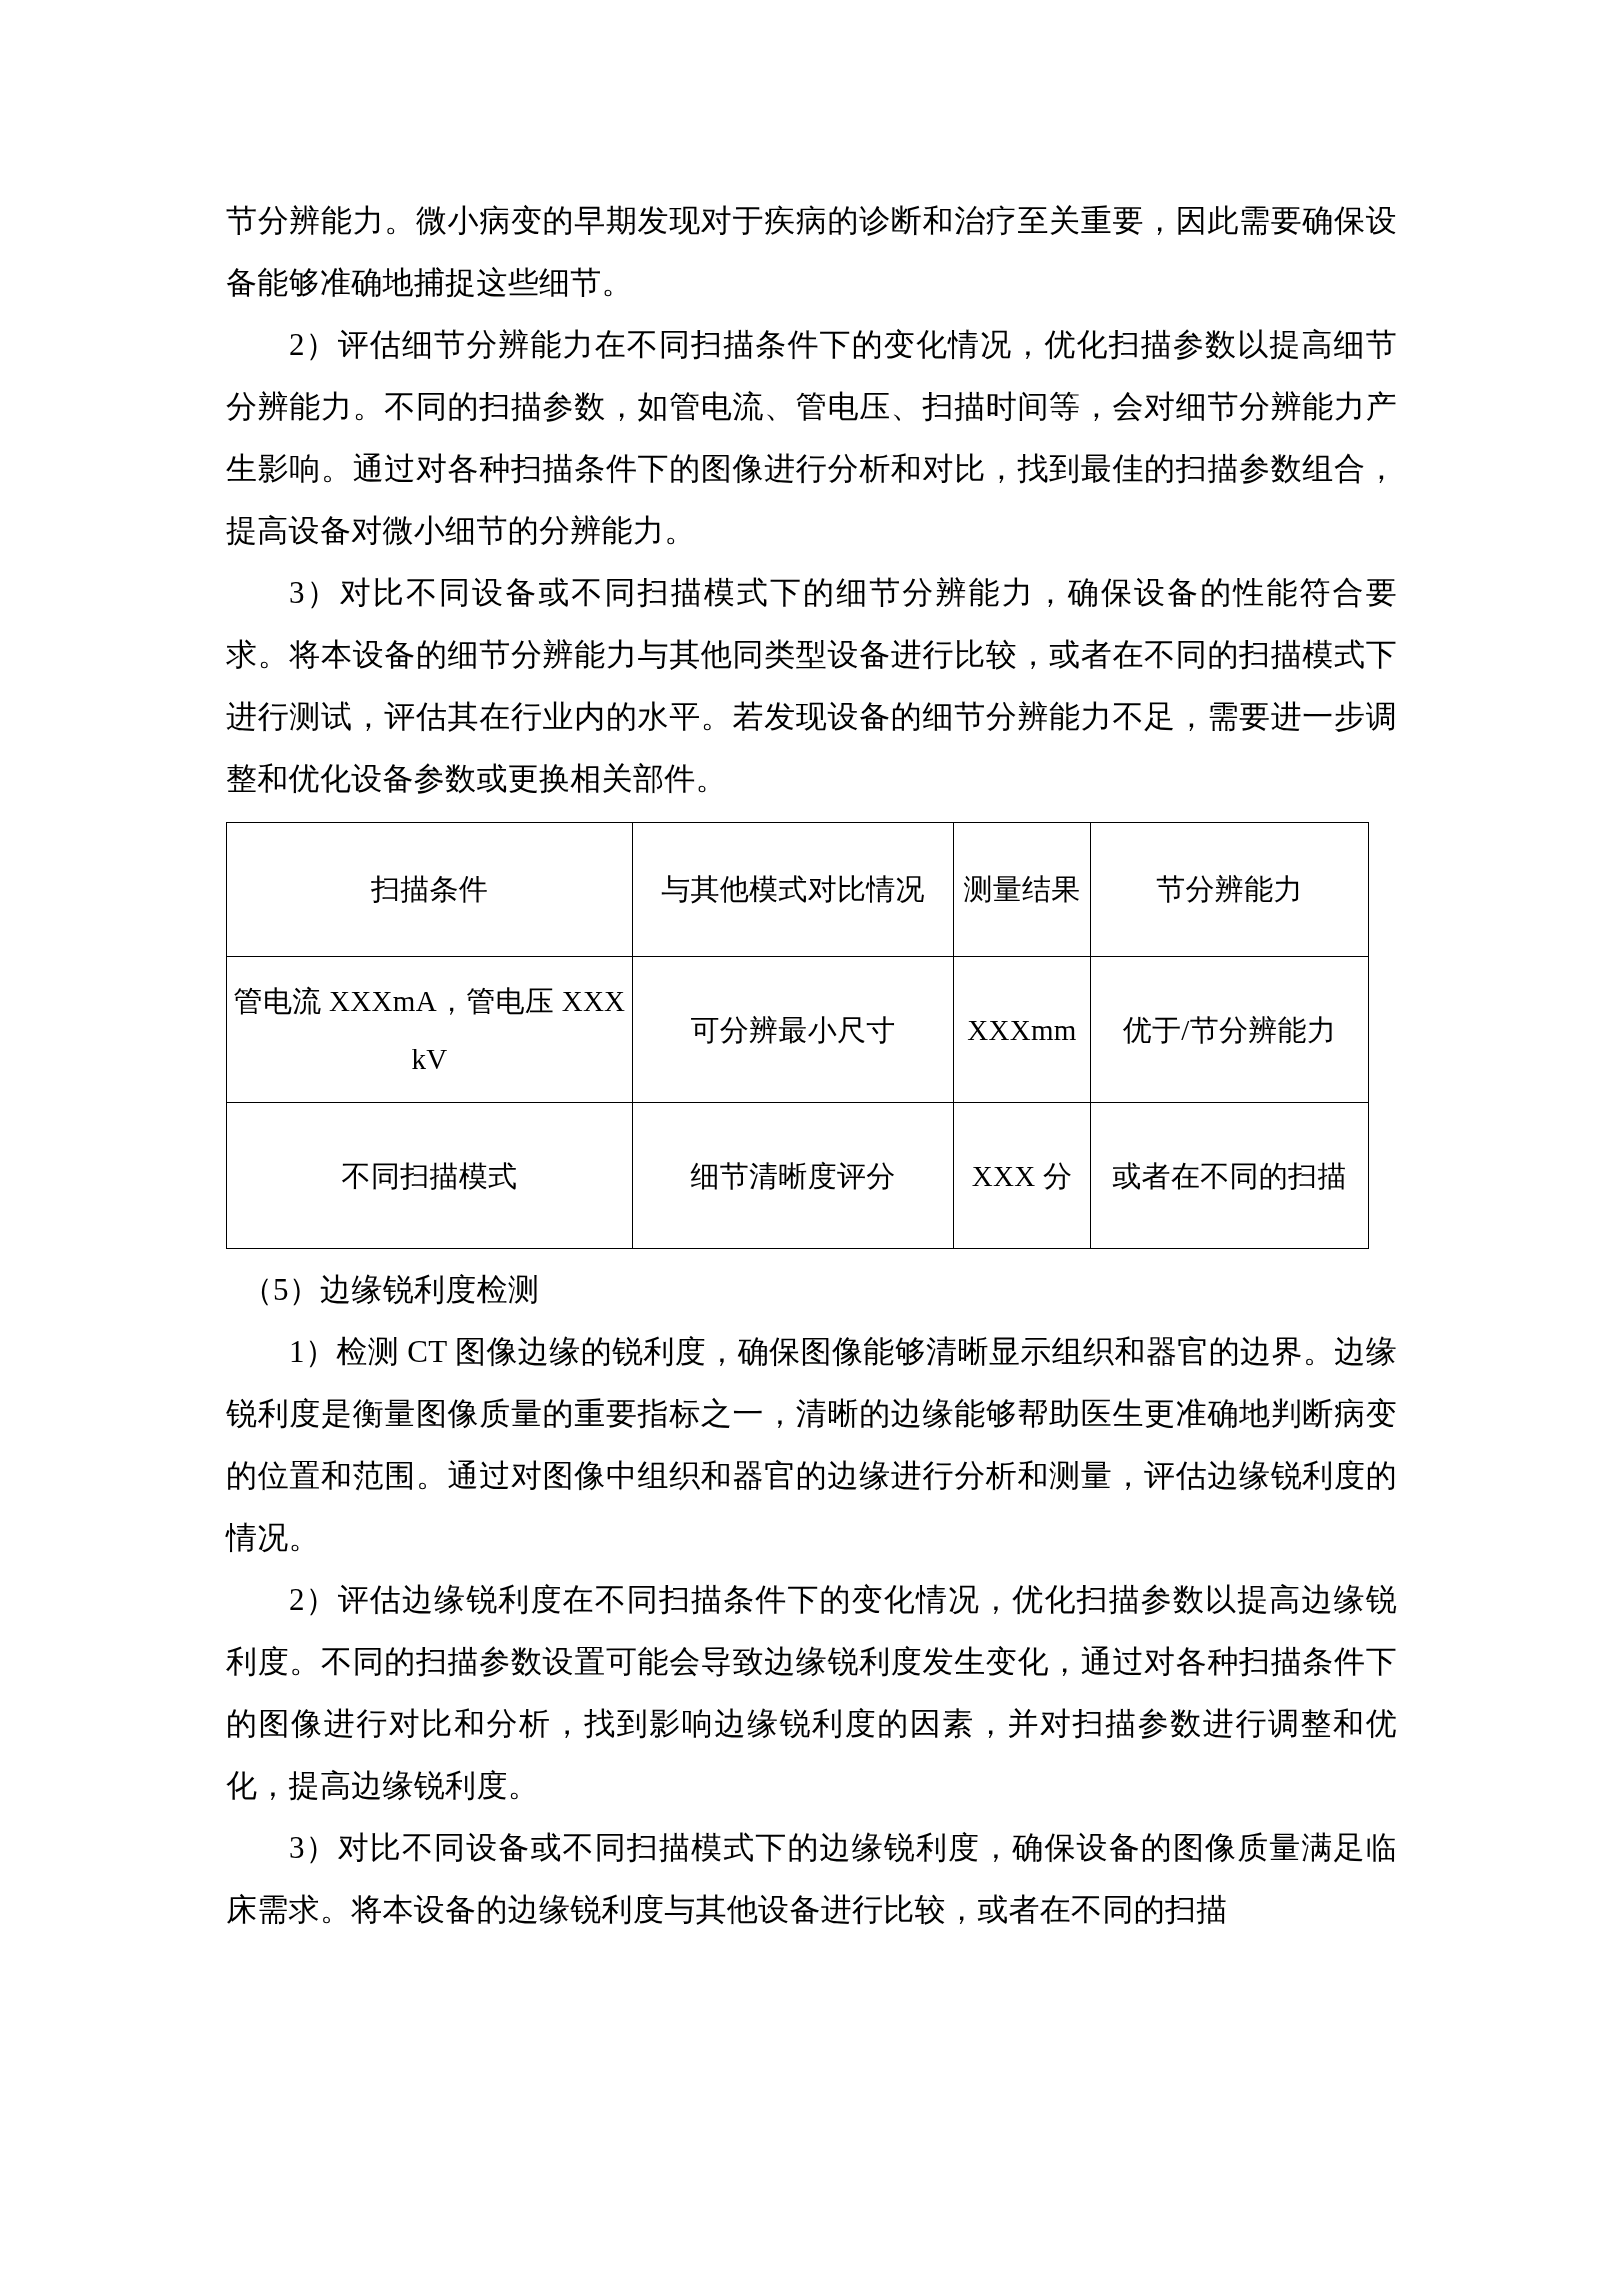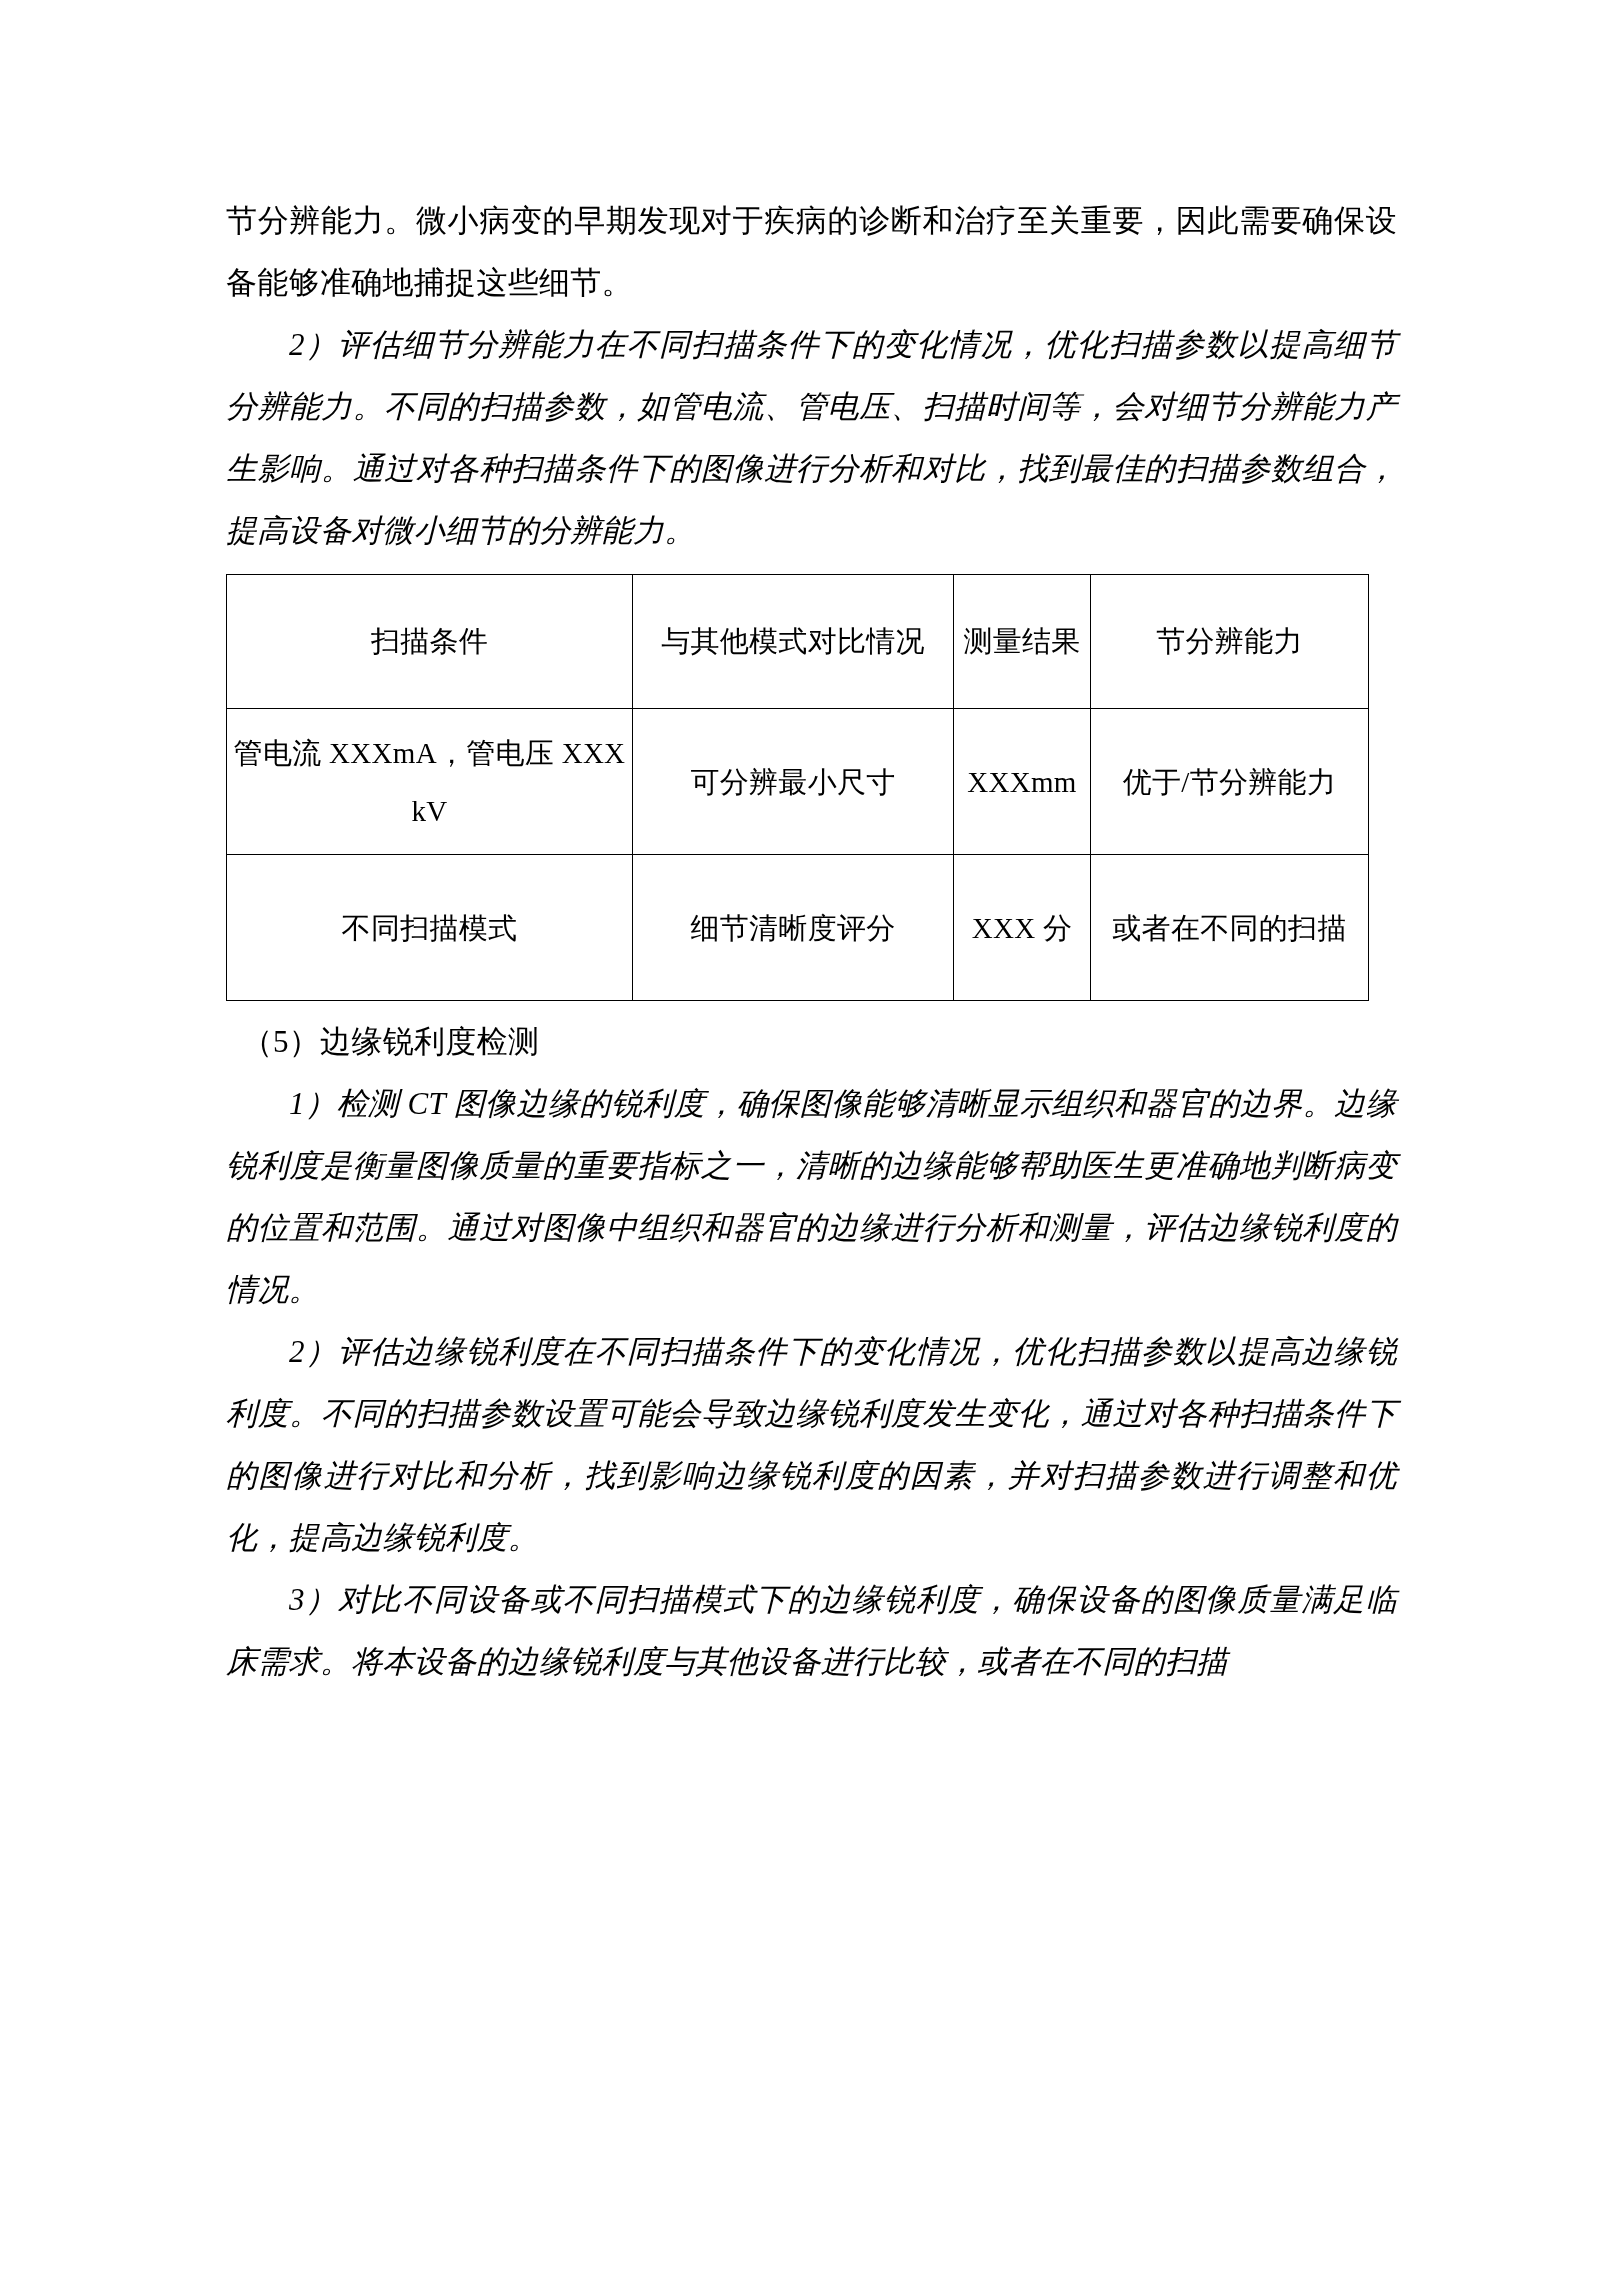--- a/index.html
+++ b/index.html
@@ -23,21 +23,20 @@
     text-align: justify;
     text-justify: inter-ideograph;
     letter-spacing: 0.3px;
   }
   .para {
     margin: 0 0 0 0;
     text-indent: 0;
   }
   .para-indent {
     text-indent: 63px;
-    font-style: italic;
   }
   .para-small-indent {
     text-indent: 15.7px;
   }
 
   
   .tbl-wrap {
     margin: 11.8px 0 9.2px 0;
   }
   table.spec-table {
@@ -64,20 +63,21 @@
 </head>
 <body>
 
 <div class="page">
   <div class="doc-body">
 
     <p class="para">节分辨能力。微小病变的早期发现对于疾病的诊断和治疗至关重要，因此需要确保设备能够准确地捕捉这些细节。</p>
 
     <p class="para para-indent">2）评估细节分辨能力在不同扫描条件下的变化情况，优化扫描参数以提高细节分辨能力。不同的扫描参数，如管电流、管电压、扫描时间等，会对细节分辨能力产生影响。通过对各种扫描条件下的图像进行分析和对比，找到最佳的扫描参数组合，提高设备对微小细节的分辨能力。</p>
 
+    <p class="para para-indent">3）对比不同设备或不同扫描模式下的细节分辨能力，确保设备的性能符合要求。将本设备的细节分辨能力与其他同类型设备进行比较，或者在不同的扫描模式下进行测试，评估其在行业内的水平。若发现设备的细节分辨能力不足，需要进一步调整和优化设备参数或更换相关部件。</p>
 
     <div class="tbl-wrap">
       <table class="spec-table">
         <colgroup>
           <col class="col-a">
             <col class="col-b">
             <col class="col-c">
             <col class="col-d">
         </colgroup>
         <tbody>

